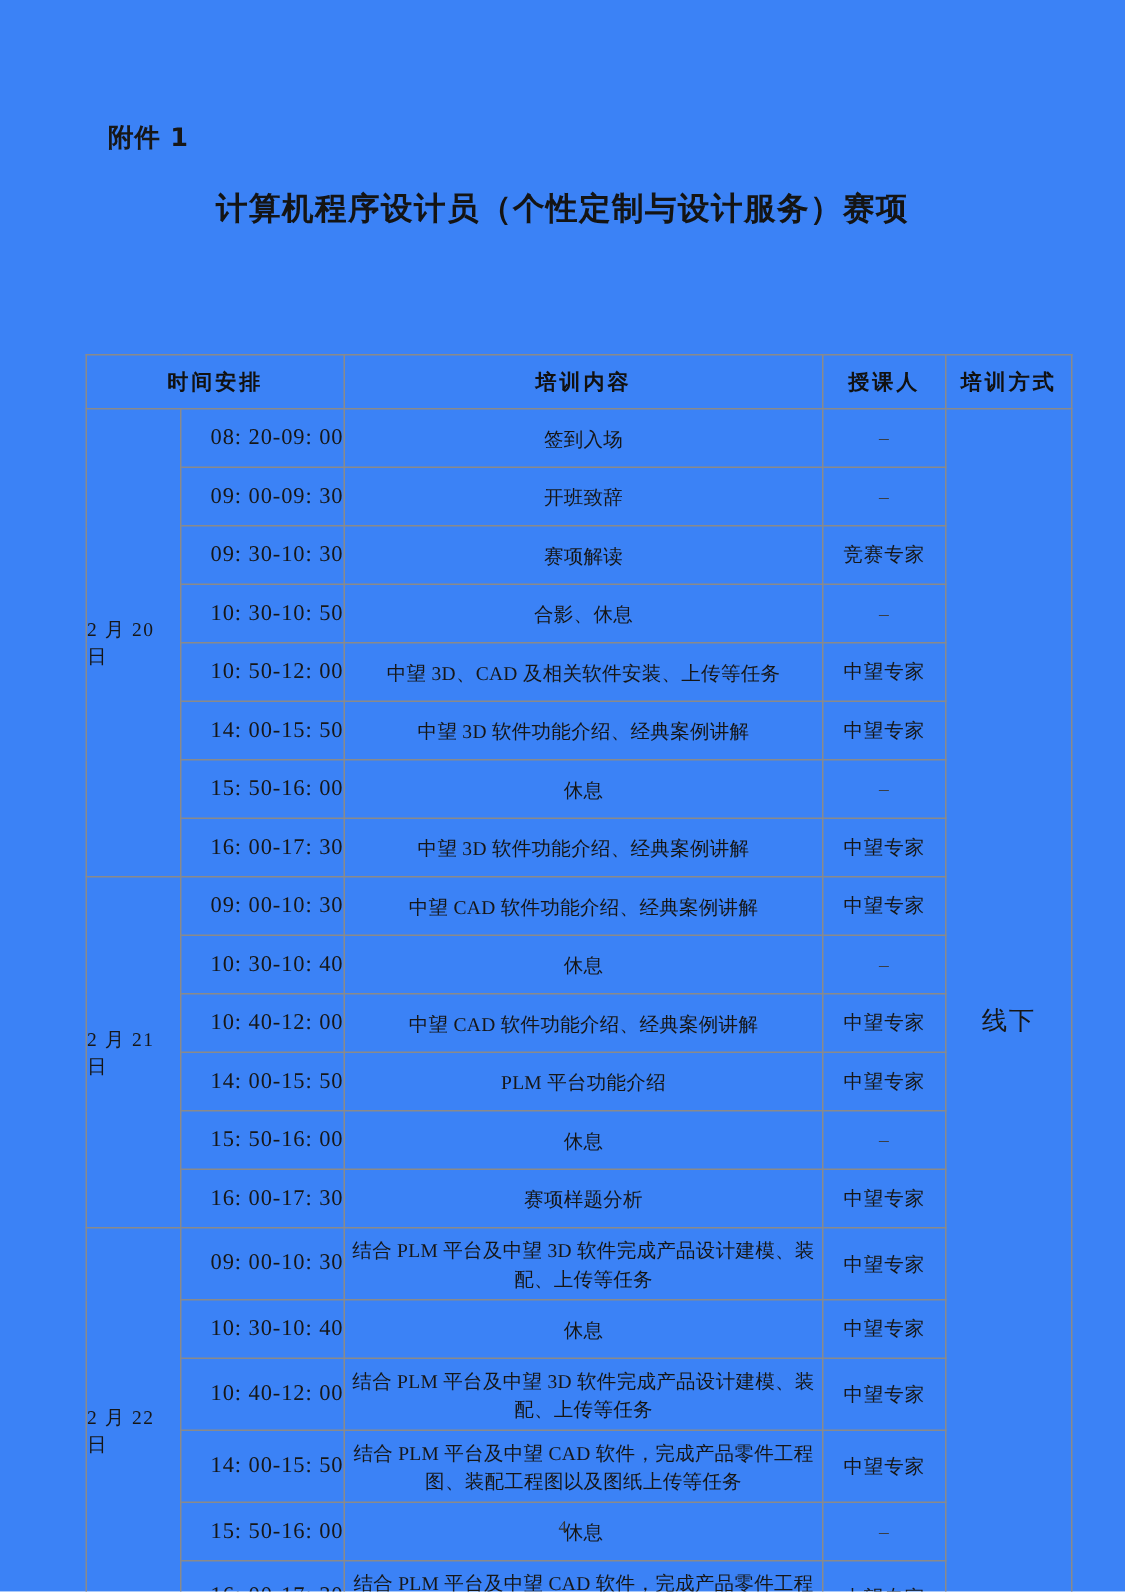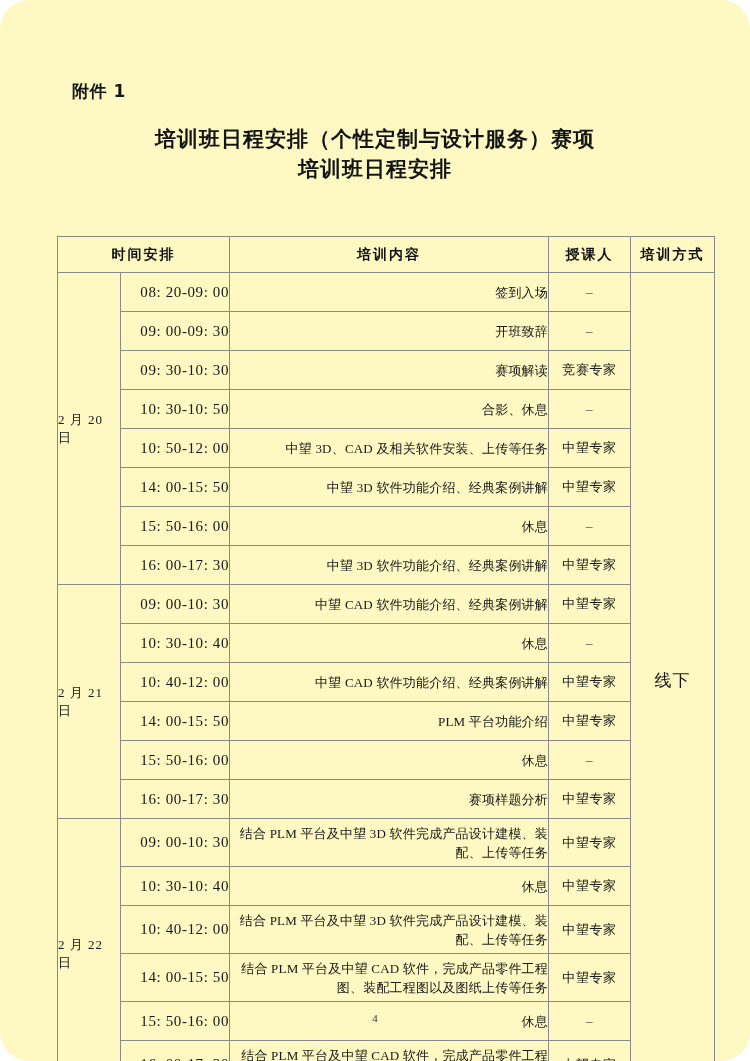--- a/index.html
+++ b/index.html
@@ -12,22 +12,21 @@
     height: 1061px;
     position: relative;
     font-family: "Liberation Serif", "DejaVu Serif", serif;
     color: #1a1a1a;
     overflow: hidden;
   }
 
   .page {
     position: absolute;
     inset: 0;
-    background: #fef9c3;
-    border-radius: 29px;
+    background: #3b82f6;
   }
 
   
   .attach-label {
     position: absolute;
     left: 72px;
     top: 80px;
     font-family: "DejaVu Sans", "Liberation Sans", sans-serif;
     font-size: 17px;
     font-weight: 700;
@@ -97,21 +96,21 @@
   }
   td.time-cell {
     text-align: right;
     font-size: 15px;
     letter-spacing: 0.6px;
     font-family: "Liberation Serif", "DejaVu Serif", serif;
     white-space: nowrap;
     color: #161616;
   }
   td.topic-cell {
-    text-align: right;
+    text-align: center;
     padding: 4px 9px 4px 10px;
     line-height: 19px;
     font-size: 13px;
     letter-spacing: 0.2px;
     color: #161616;
   }
   td.tutor-cell {
     text-align: center;
     font-size: 13px;
     letter-spacing: 0.6px;
@@ -141,22 +140,21 @@
   }
 </style>
 </head>
 <body>
 
 <div class="page">
 
   <div class="attach-label">附件 1</div>
 
   <div class="doc-title">
-    <span class="line1">培训班日程安排（个性定制与设计服务）赛项</span>
-    <span class="line2">培训班日程安排</span>
+    <span class="line1">计算机程序设计员（个性定制与设计服务）赛项</span>
   </div>
 
   <div class="sched-wrap">
     <table class="sched">
       <colgroup>
         <col class="c-date">
         <col class="c-time">
         <col class="c-topic">
         <col class="c-tutor">
         <col class="c-mode">

